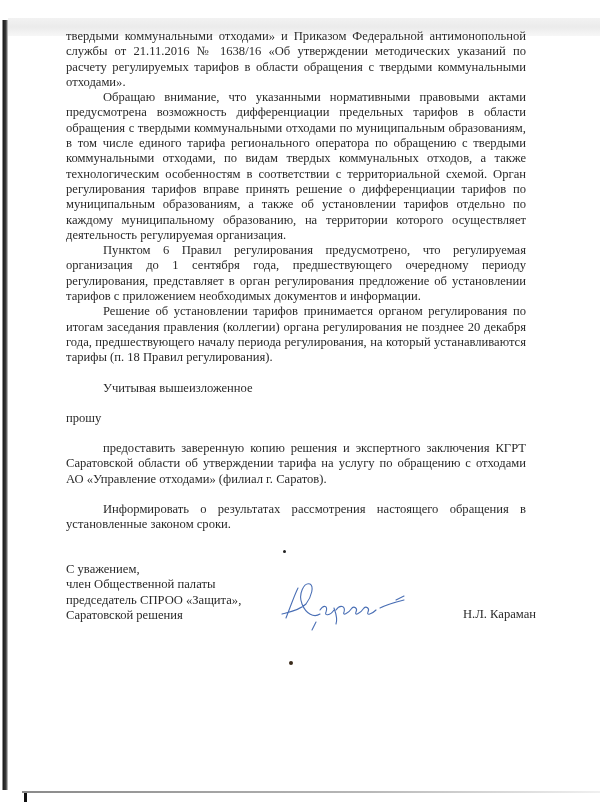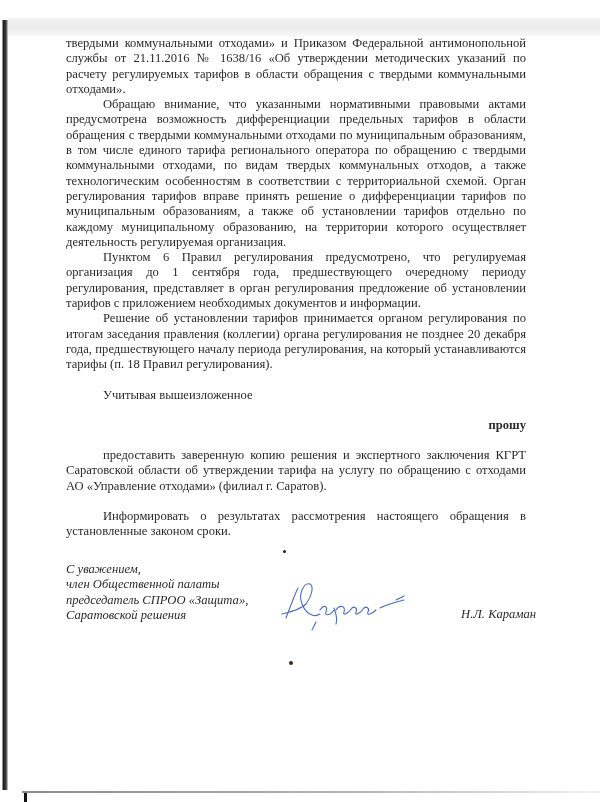--- a/index.html
+++ b/index.html
@@ -18,31 +18,31 @@
     background: linear-gradient(to bottom, #f2f2f2, #ebebeb 50%, #f7f7f7);
   }
   .scan-bottom-edge {
     position: absolute; left: 22px; top: 791px; width: 578px; height: 2px;
     background: linear-gradient(to right, #8a8a8a, #b8b8b8 60%, #f0f0f0);
   }
   .scan-corner-mark {
     position: absolute; left: 24px; top: 793px; width: 3px; height: 9px; background: #111;
   }
   .page {
-    position: absolute; left: 66px; top: 36px; width: 460px;
+    position: absolute; left: 66px; top: 29px; width: 460px;
     font-size: 12.6px; line-height: 15.3px;
   }
   .p { margin: 0; text-align: justify; }
   .indent { text-indent: 37px; }
   .gap { margin-top: 15px; }
-  .center { text-align: right; font-weight: bold; }
+  .center { text-align: left; font-weight: normal; }
   b { font-weight: normal; }
   .signature-block {
     position: absolute; left: 66px; top: 562px; width: 470px; height: 60px;
-    font-size: 12.6px; line-height: 15.3px; font-style: italic;
+    font-size: 12.6px; line-height: 15.3px;
   }
   .sig-left { position: absolute; left: 0; top: 0; }
   .sig-name { position: absolute; right: 0; top: 45px; }
   .handwritten-signature { position: absolute; left: 210px; top: 12px; width: 140px; height: 58px; }
   .dot1 { position: absolute; left: 283px; top: 550px; width: 3px; height: 3px; border-radius: 50%; background: #222; }
   .dot2 { position: absolute; left: 289px; top: 661px; width: 4px; height: 4px; border-radius: 50%; background: #3a2a1a; }
 </style>
 </head>
 <body>
 

